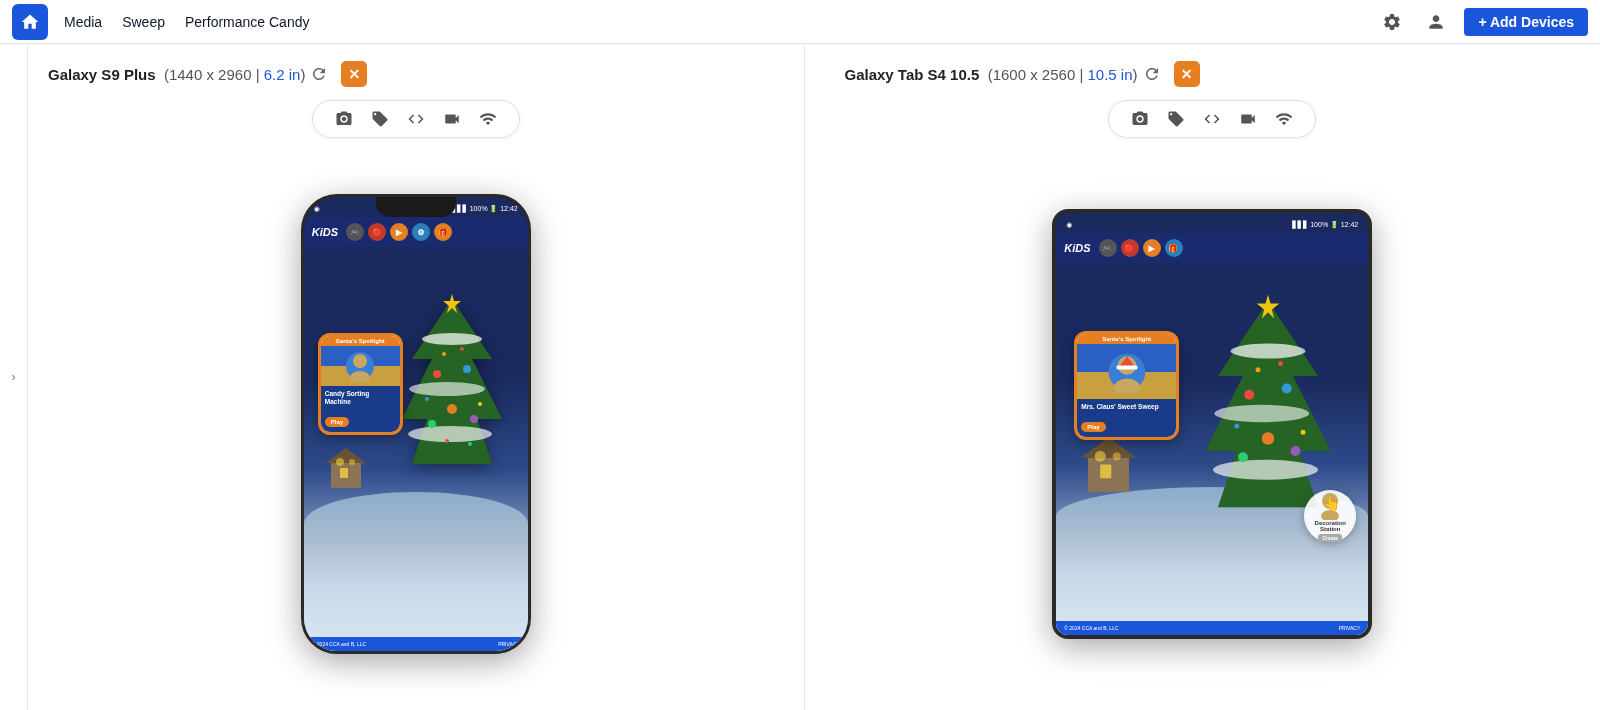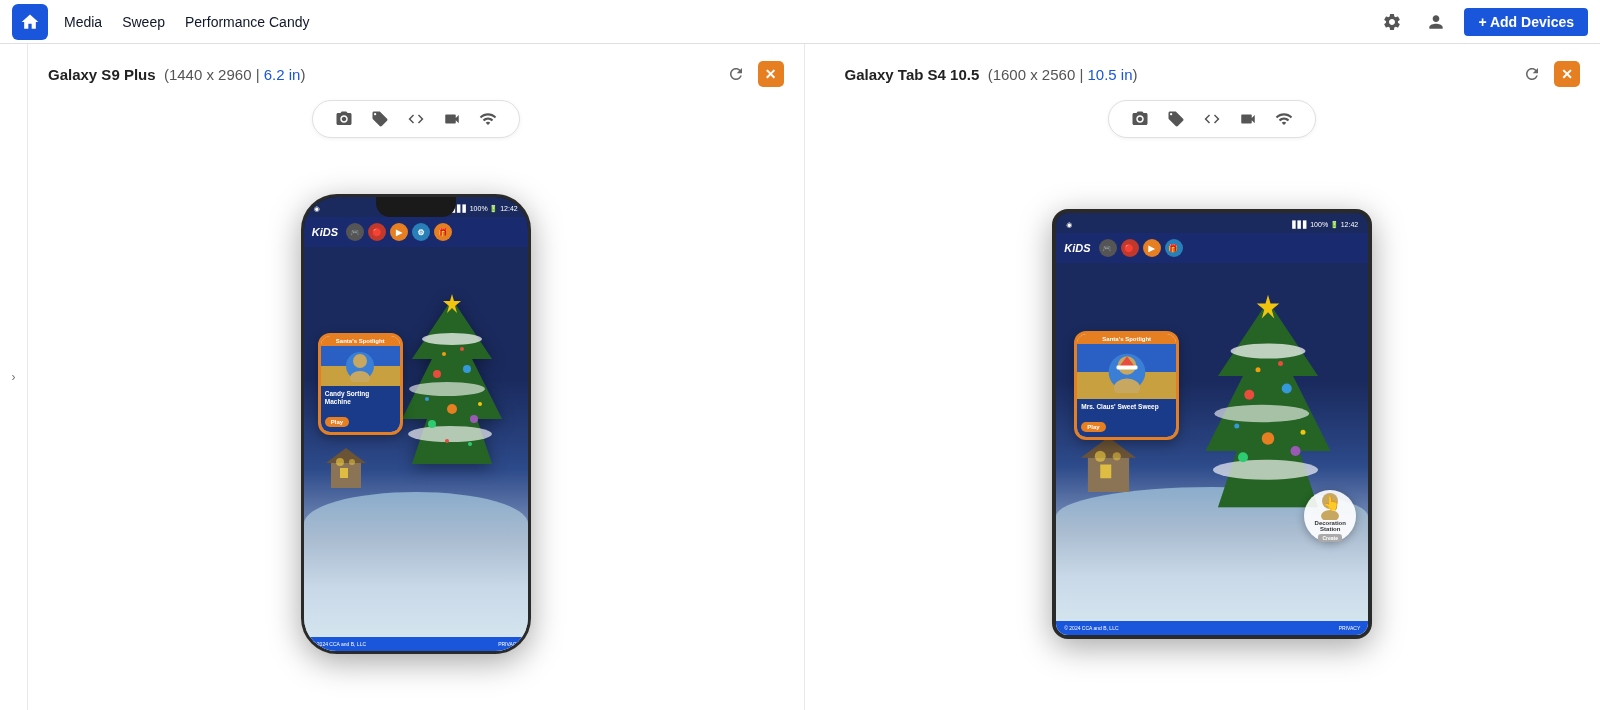--- a/index.html
+++ b/index.html
@@ -95,21 +95,20 @@
       background: #fff;
       position: relative;
       overflow: hidden;
     }
     .device-panel:last-child { border-right: none; padding-left: 40px; }
 
     
     .device-header {
       display: flex;
       align-items: center;
-      justify-content: space-between;
       width: 100%;
       margin-bottom: 12px;
     }
     .device-title {
       font-size: 15px;
       color: #222;
     }
     .device-title strong { font-weight: 700; }
     .device-title .device-dims {
       font-weight: 400;

